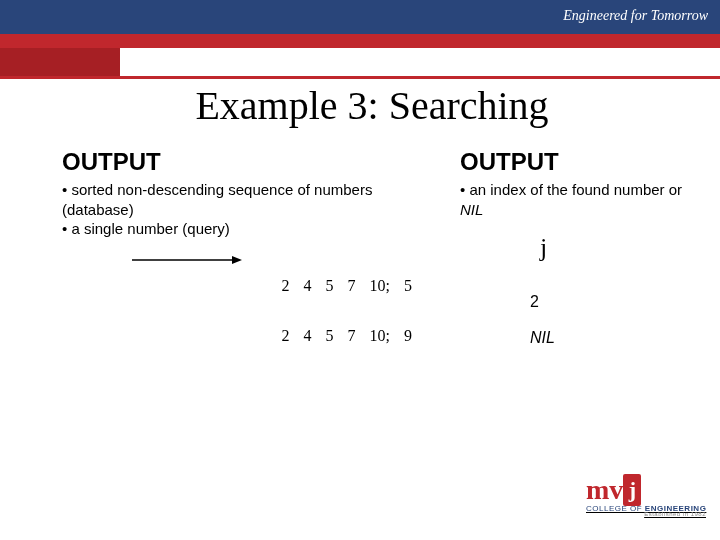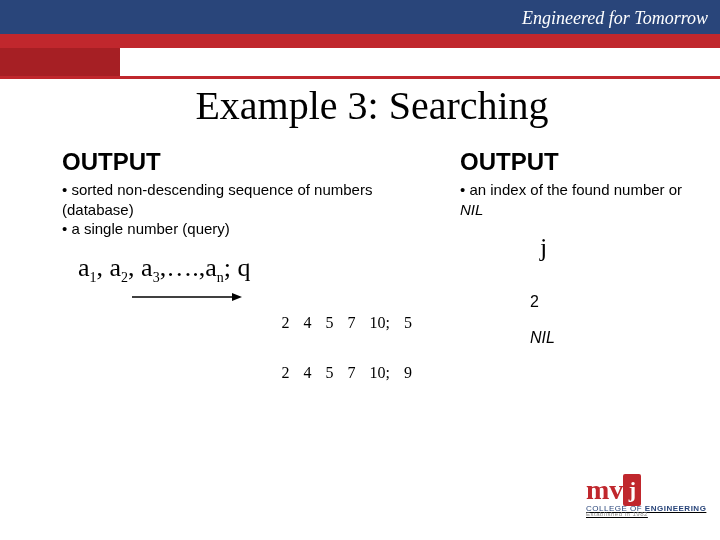--- a/index.html
+++ b/index.html
@@ -18,21 +18,21 @@
     width: 720px;
     height: 34px;
     background: #29457a;
   }
   .topbar-text {
     position: absolute;
     right: 12px;
     top: 8px;
     color: #fff;
     font-style: italic;
-    font-size: 18px;
+    font-size: 14px;
     font-family: Georgia, 'Times New Roman', serif;
   }
   .redbar1 {
     position: absolute;
     top: 34px; left: 0;
     width: 720px; height: 14px;
     background: #c0272d;
   }
   .redbar-accent {
     position: absolute;
@@ -147,44 +147,40 @@
     vertical-align: bottom;
     font-family: Georgia, serif;
     font-weight: bold;
   }
   .logo-sub {
     font-size: 8px;
     color: #29457a;
     letter-spacing: 0.5px;
     margin-top: -2px;
     white-space: nowrap;
+    text-align: right;
   }
 </style>
 </head>
 <body>
 
 <div class="topbar">
   <span class="topbar-text">Engineered for Tomorrow</span>
 </div>
 <div class="redbar1"></div>
 <div class="redbar-accent"></div>
 <div class="redbar-line"></div>
 
 <div class="title">Example 3: Searching</div>
 
 <div class="col-left">
   <div class="heading">OUTPUT</div>
   <div class="desc">
     <span>• sorted non-descending sequence of numbers (database)</span><br>
     <span>• a single number (query)</span>
-  </div>
-  <div class="sequence">
-    <span>a</span><span class="sub">1</span>,
-    <span>a</span><span class="sub">2</span>,
-    <span>a</span><span class="sub">3</span><span>,….,</span><span>a</span><span class="sub">n</span><span>;  q</span>
   </div>
   <div class="arrow-box">
     <svg width="110" height="14">
         <line x1="0" y1="7" x2="100" y2="7" stroke="#000" stroke-width="1.5"></line>
         <polygon points="100,3 110,7 100,11" fill="#000"></polygon>
       </svg>
   </div>
   <div class="data-row">2   4   5   7   10;   5</div>
   <div class="data-row" style="margin-top:32px">2   4   5   7   10;   9</div>
 </div>

